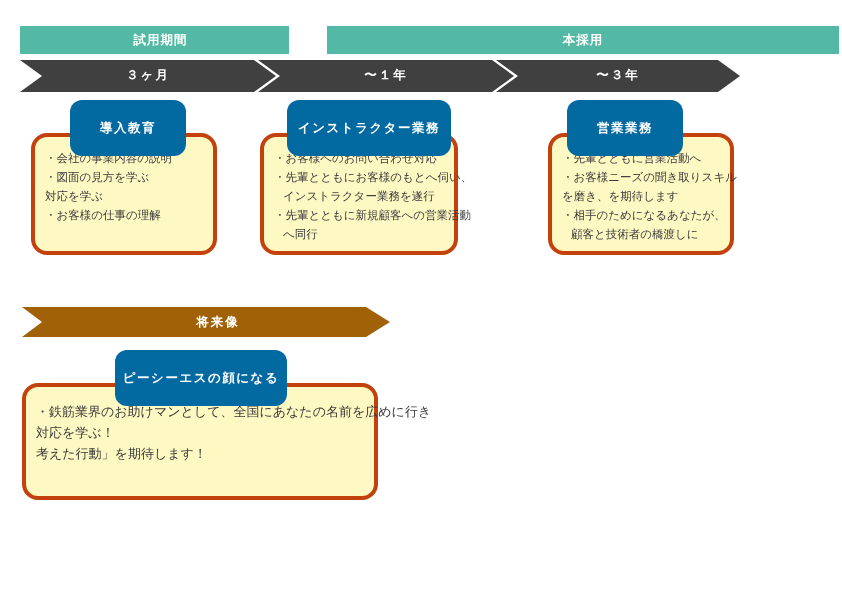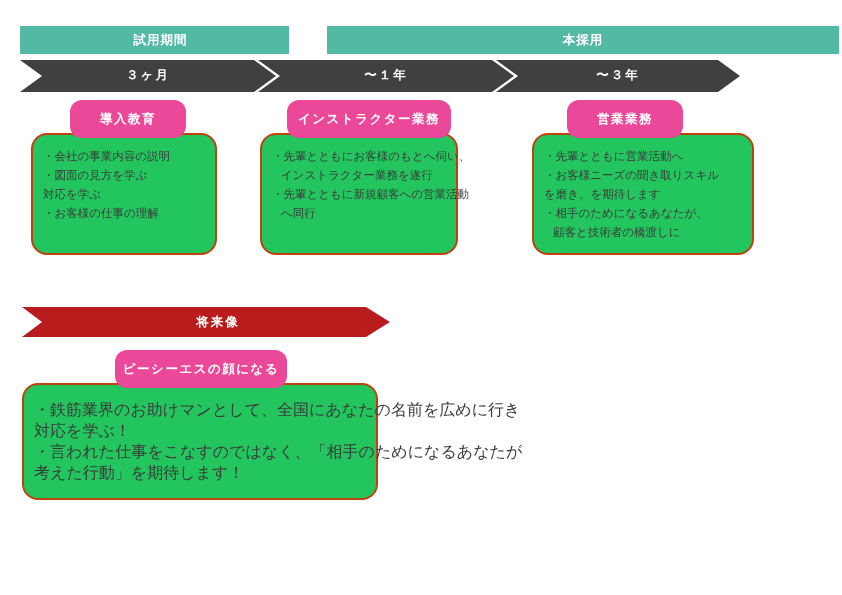--- a/index.html
+++ b/index.html
@@ -62,39 +62,39 @@
     position: relative;
     top: -1px;
   }
 
   
   .stage {
     position: absolute;
   }
   .stage-tab {
     position: absolute;
-    height: 38px;
-    background: #ec4899;
+    height: 56px;
+    background: #0369a1;
     border-radius: 12px;
     display: flex;
     align-items: center;
     justify-content: center;
     z-index: 3;
   }
   .stage-tab-label {
     color: #ffffff;
     font-size: 12.5px;
     font-weight: bold;
     letter-spacing: 1.5px;
     white-space: nowrap;
   }
   .stage-card {
     position: absolute;
-    background: #22c55e;
-    border: 2px solid #c2410c;
+    background: #fef9c3;
+    border: 4px solid #c2410c;
     border-radius: 16px;
     box-sizing: border-box;
     z-index: 2;
   }
   .stage-list {
     margin: 0;
     padding: 0;
     list-style: none;
   }
   .stage-list li {
@@ -104,37 +104,37 @@
     white-space: nowrap;
   }
   .stage-list li.cont {
     text-indent: 9px;
   }
 
   
   .future-arrow {
     position: absolute;
     height: 30px;
-    background: #b91c1c;
+    background: #a16207;
     display: flex;
     align-items: center;
     justify-content: center;
     clip-path: polygon(0 0, calc(100% - 24px) 0, 100% 50%, calc(100% - 24px) 100%, 0 100%, 20px 50%);
   }
   .future-arrow-label {
     color: #ffffff;
     font-size: 12.5px;
     font-weight: bold;
     letter-spacing: 2px;
     white-space: nowrap;
     position: relative;
     left: 12px;
   }
   .future-body {
-    font-size: 16px;
+    font-size: 13px;
     line-height: 21px;
     color: #3a3a3a;
   }
   .future-body div {
     white-space: nowrap;
   }
 </style>
 </head>
 <body>
 
@@ -173,33 +173,34 @@
       </ul>
     </div>
   </div>
 
   <div class="stage">
     <div class="stage-tab" style="left:287px; top:100px; width:164px;">
       <span class="stage-tab-label">インストラクター業務</span>
     </div>
     <div class="stage-card" style="left:260px; top:133px; width:198px; height:122px;">
       <ul class="stage-list" style="padding:12px 0 0 10px;">
+        <li>・お客様へのお問い合わせ対応</li>
         <li>・先輩とともにお客様のもとへ伺い、</li>
         <li class="cont">インストラクター業務を遂行</li>
         <li>・先輩とともに新規顧客への営業活動</li>
         <li class="cont">へ同行</li>
       </ul>
     </div>
   </div>
 
   <div class="stage">
     <div class="stage-tab" style="left:567px; top:100px; width:116px;">
       <span class="stage-tab-label">営業業務</span>
     </div>
-    <div class="stage-card" style="left:532px; top:133px; width:222px; height:122px;">
+    <div class="stage-card" style="left:548px; top:133px; width:186px; height:122px;">
       <ul class="stage-list" style="padding:12px 0 0 10px;">
         <li>・先輩とともに営業活動へ</li>
         <li>・お客様ニーズの聞き取りスキル</li>
         <li>を磨き、を期待します</li>
         <li>・相手のためになるあなたが、</li>
         <li class="cont">顧客と技術者の橋渡しに</li>
       </ul>
     </div>
   </div>
 
@@ -208,18 +209,17 @@
   </div>
 
   <div class="stage-tab" style="left:115px; top:350px; width:172px;">
     <span class="stage-tab-label">ピーシーエスの顔になる</span>
   </div>
 
   <div class="stage-card" style="left:22px; top:383px; width:356px; height:117px;">
     <div class="future-body" style="padding:14px 0 0 10px;">
       <div>・鉄筋業界のお助けマンとして、全国にあなたの名前を広めに行き</div>
       <div>対応を学ぶ！</div>
-      <div>・言われた仕事をこなすのではなく、「相手のためになるあなたが</div>
       <div>考えた行動」を期待します！</div>
     </div>
   </div>
 
 </div>
 
 </body></html>

